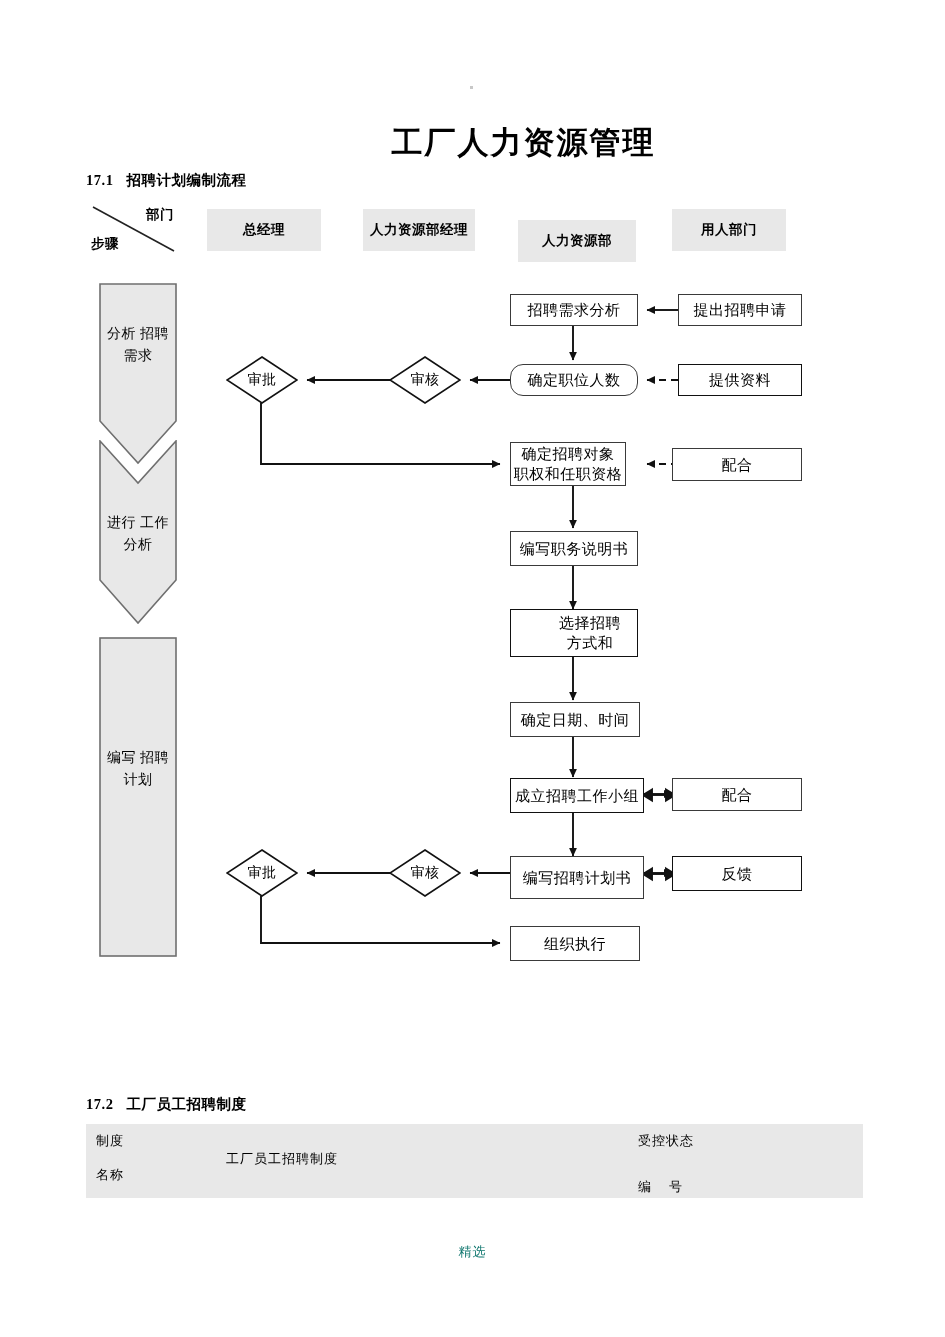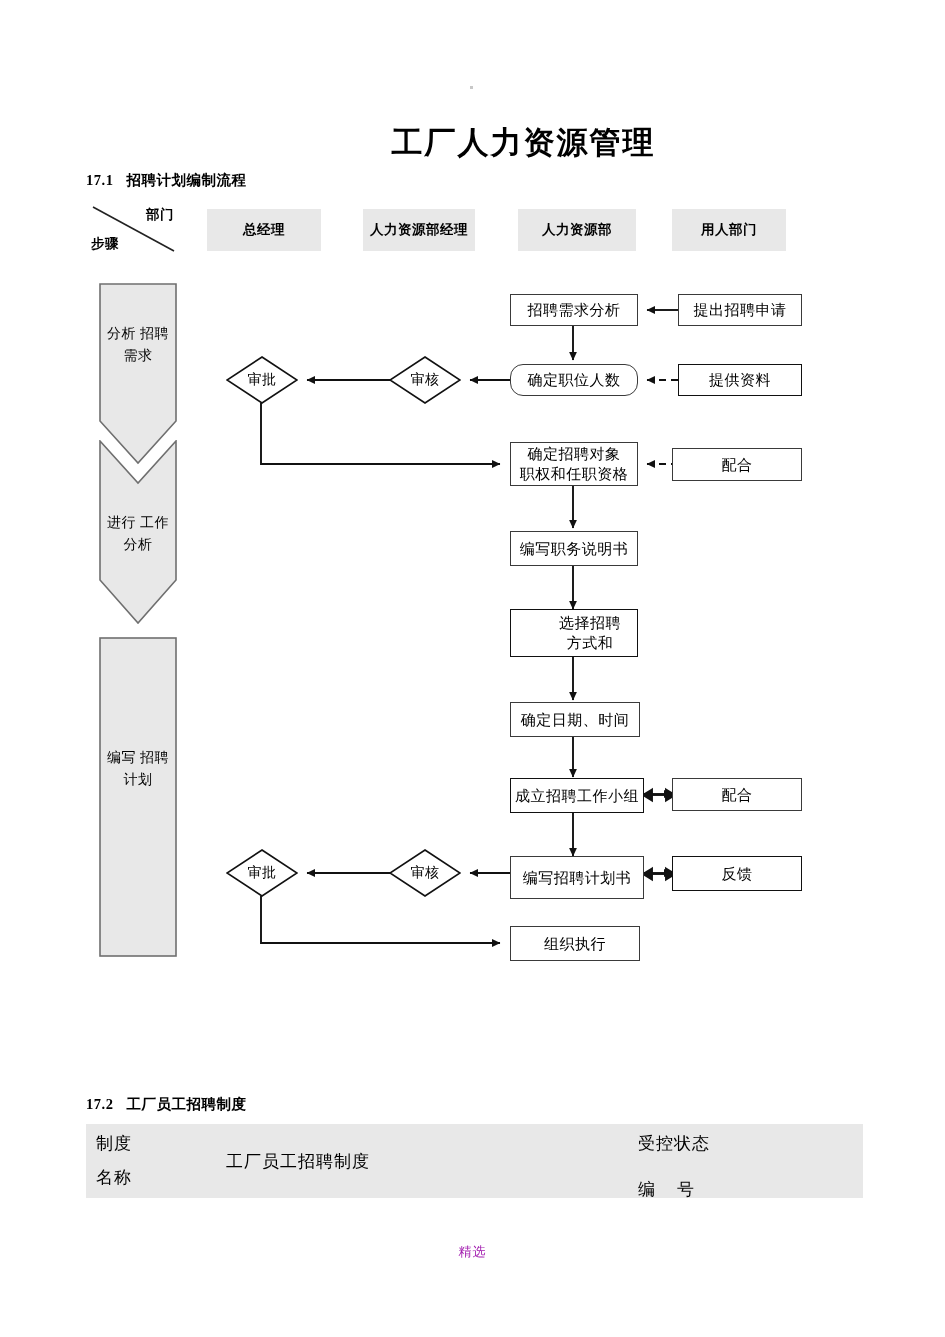--- a/index.html
+++ b/index.html
@@ -134,38 +134,38 @@
   }
 
   
   #info-table {
     left: 86px; top: 1124px;
     width: 777px; height: 74px;
     background: #e8e8e8;
   }
   #info-table .cell {
     position: absolute;
-    font-size: 17px;
+    font-size: 13px;
     letter-spacing: 1px;
     white-space: pre;
     text-align: center;
   }
   #it-sys-a { left: 10px;  top: 8px; }
   #it-sys-b { left: 10px;  top: 42px; }
   #it-value { left: 140px; top: 26px; letter-spacing: 1.5px; }
   #it-ctrl  { left: 552px; top: 8px; }
   #it-code  { left: 552px; top: 54px; }
 
   
   #footer-mark {
     left: 0; top: 1243px;
     width: 945px;
     text-align: center;
     font-size: 13px;
-    color: #a21caf;
+    color: #0f766e;
     letter-spacing: 1px;
   }
 </style>
 </head>
 <body>
 
 <div id="page">
 
   <div class="abs" id="top-dot"></div>
 
@@ -182,21 +182,21 @@
     <span class="lbl-dept">部门</span>
     <span class="lbl-step">步骤</span>
   </div>
 
   <div class="abs hdr-cell" style="left:207px; width:114px;">
       <span>总经理</span>
     </div>
   <div class="abs hdr-cell" style="left:363px; width:112px;">
       <span>人力资源部经理</span>
     </div>
-  <div class="abs hdr-cell" style="left:518px; width:118px;">
+  <div class="abs hdr-cell" style="left:518px; width:118px;margin-top:11px;">
       <span>人力资源部</span>
     </div>
   <div class="abs hdr-cell" style="left:672px; width:114px;">
       <span>用人部门</span>
     </div>
 
   <div class="abs stage" id="stage-1" style="left:99px; top:283px; height:182px;">
     <svg class="stage-svg" width="78" height="182" viewBox="0 0 78 182">
       <polygon points="1,1 77,1 77,138 39,180 1,138" fill="#e8e8e8" stroke="#6f6f6f" stroke-width="1.6"></polygon>
     </svg>
@@ -286,21 +286,21 @@
   </svg>
 
   <div class="abs fbox" style="left:510px; top:294px; width:128px; height:32px;"><span>招聘需求分析</span></div>
 
   <div class="abs fbox" style="left:678px; top:294px; width:124px; height:32px;"><span>提出招聘申请</span></div>
 
   <div class="abs fbox" style="left:510px; top:364px; width:128px; height:32px;border-radius:13px;"><span>确定职位人数</span></div>
 
   <div class="abs fbox thick" style="left:678px; top:364px; width:124px; height:32px;"><span>提供资料</span></div>
 
-  <div class="abs fbox" style="left:510px; top:442px; width:128px; height:44px;"><span>确定招聘对象
+  <div class="abs fbox" style="left:510px; top:442px; width:116px; height:44px;"><span>确定招聘对象
 职权和任职资格</span></div>
 
   <div class="abs fbox" style="left:672px; top:448px; width:130px; height:33px;"><span>配合</span></div>
 
   <div class="abs fbox" style="left:510px; top:531px; width:128px; height:35px;"><span>编写职务说明书</span></div>
 
   <div class="abs fbox thick" style="left:510px; top:609px; width:128px; height:48px;padding-left:32px;"><span>选择招聘
 方式和</span></div>
 
   <div class="abs fbox" style="left:510px; top:702px; width:130px; height:35px;"><span>确定日期、时间</span></div>

